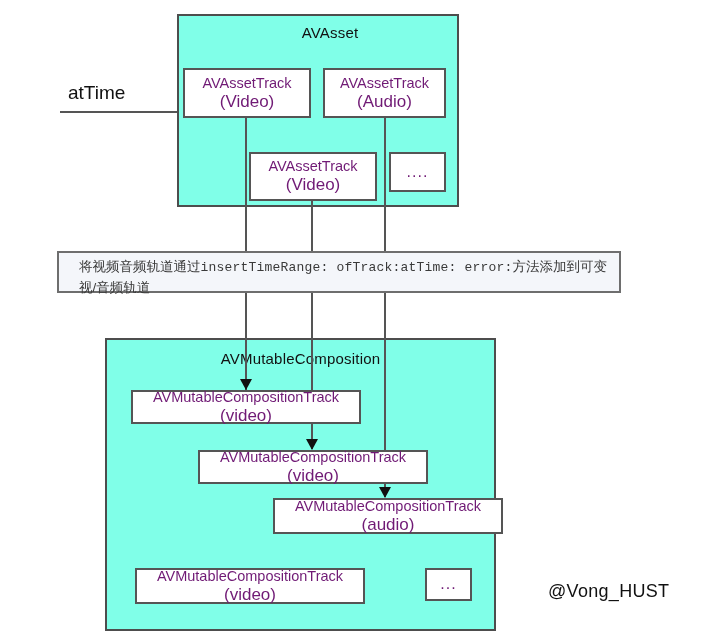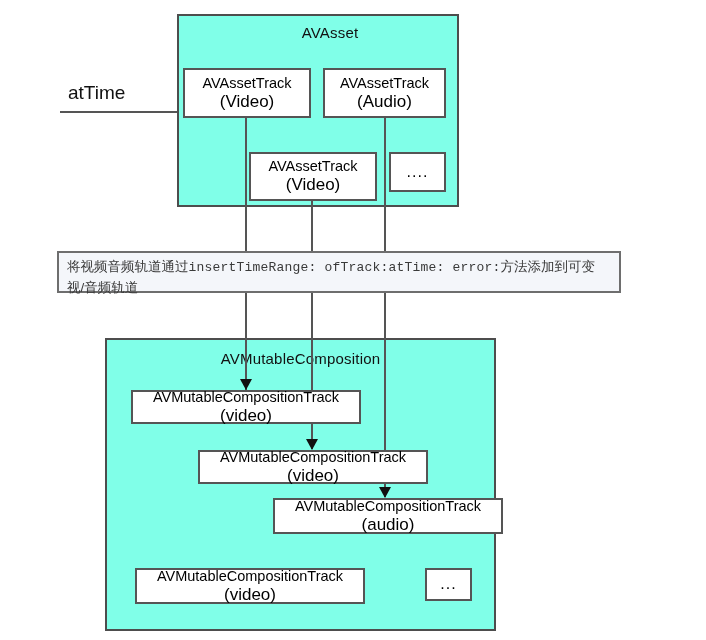--- a/index.html
+++ b/index.html
@@ -40,21 +40,21 @@
   
   .box {
     position: absolute;
     background: #FFFFFF;
     border: 2px solid #555555;
     box-sizing: border-box;
     display: flex;
     flex-direction: column;
     align-items: center;
     justify-content: center;
-    color: #000000;
+    color: #701a75;
     line-height: 1.15;
     z-index: 5;
   }
   .box .l1 { font-size: 14.5px; white-space: nowrap; }
   .box .l2 { font-size: 17px; white-space: nowrap; }
   .box.dots { font-size: 16px; letter-spacing: 1px; }
 
   
   #asset-track-video-1 { left: 183px; top: 68px;  width: 128px; height: 50px; }
   #asset-track-audio-1 { left: 323px; top: 68px;  width: 123px; height: 50px; }
@@ -71,21 +71,21 @@
   
   #note-box {
     position: absolute;
     left: 57px;
     top: 251px;
     width: 564px;
     height: 42px;
     background: #F4F6FA;
     border: 2px solid #6E6E6E;
     box-sizing: border-box;
-    padding: 4px 8px 0 8px;
+    padding: 4px 8px 0 20px;
     color: #3A3A3A;
     font-size: 13.5px;
     line-height: 1.45;
     z-index: 6;
   }
   #note-box .mono {
     font-family: "Liberation Mono", "DejaVu Sans Mono", monospace;
     font-size: 13px;
     letter-spacing: 0.2px;
   }
@@ -199,14 +199,15 @@
     <span class="l2">(audio)</span>
   </div>
 
   <div id="comp-track-4" class="box">
     <span class="l1">AVMutableCompositionTrack</span>
     <span class="l2">(video)</span>
   </div>
 
   <div id="comp-track-dots" class="box dots">...</div>
 
+  <div id="watermark">@Vong_HUST</div>
 
 </div>
 
 </body></html>

